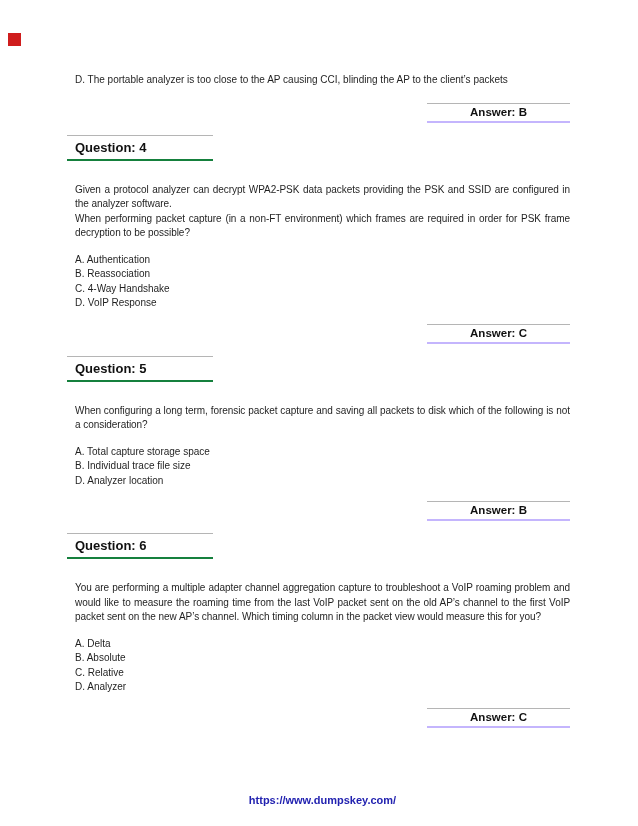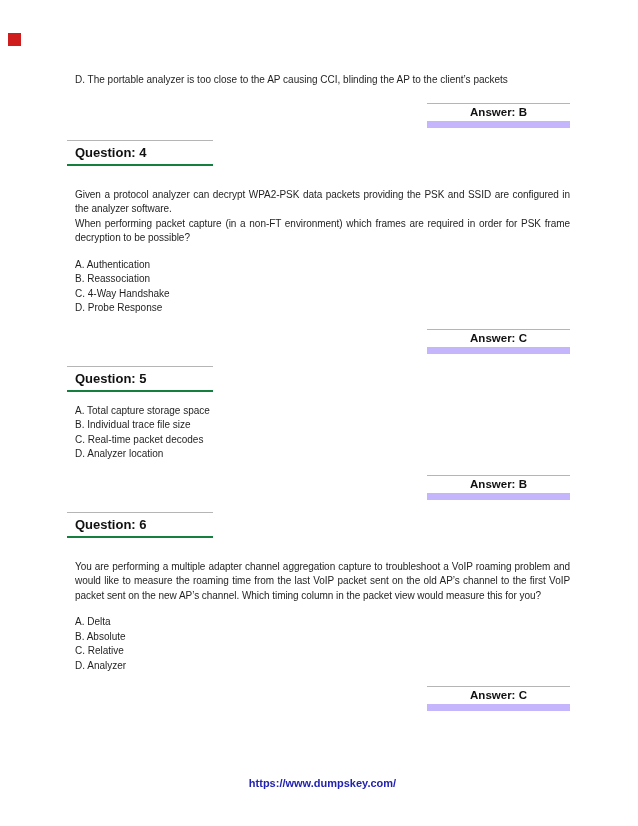--- a/index.html
+++ b/index.html
@@ -29,21 +29,21 @@
   }
   .option-line {
     font-size: 10px;
     line-height: 14.5px;
     margin: 0 0 15px 0;
   }
   .answer-box {
     width: 143px;
     margin-left: auto;
     border-top: 1px solid #b5b5b5;
-    border-bottom: 7px solid #c4b5fd;
+    border-bottom: 2px solid #c4b5fd;
     padding: 1px 0;
     text-align: center;
     font-weight: bold;
     font-size: 11.5px;
     line-height: 15px;
     color: #111111;
   }
   .q-heading {
     margin-top: 12px;
     margin-left: -8px;
@@ -105,33 +105,33 @@
     </div>
 
     <section>
       <div class="q-heading">Question: 4</div>
       <p class="q-par first">Given a protocol analyzer can decrypt WPA2-PSK data packets providing the PSK and SSID are configured in the analyzer software.</p>
       <p class="q-par">When performing packet capture (in a non-FT environment) which frames are required in order for PSK frame decryption to be possible?</p>
       <div class="options">
         <div class="option">A. Authentication</div>
         <div class="option">B. Reassociation</div>
         <div class="option">C. 4-Way Handshake</div>
-        <div class="option">D. Probe Response</div>
+        <div class="option">D. VoIP Response</div>
       </div>
       <div class="answer-box">
         <span>Answer: C</span>
       </div>
     </section>
 
     <section>
       <div class="q-heading">Question: 5</div>
+      <p class="q-par first">When configuring a long term, forensic packet capture and saving all packets to disk which of the following is not a consideration?</p>
       <div class="options">
         <div class="option">A. Total capture storage space</div>
         <div class="option">B. Individual trace file size</div>
-        <div class="option">C. Real-time packet decodes</div>
         <div class="option">D. Analyzer location</div>
       </div>
       <div class="answer-box">
         <span>Answer: B</span>
       </div>
     </section>
 
     <section>
       <div class="q-heading">Question: 6</div>
       <p class="q-par first">You are performing a multiple adapter channel aggregation capture to troubleshoot a VoIP roaming problem and would like to measure the roaming time from the last VoIP packet sent on the old AP’s channel to the first VoIP packet sent on the new AP’s channel. Which timing column in the packet view would measure this for you?</p>

